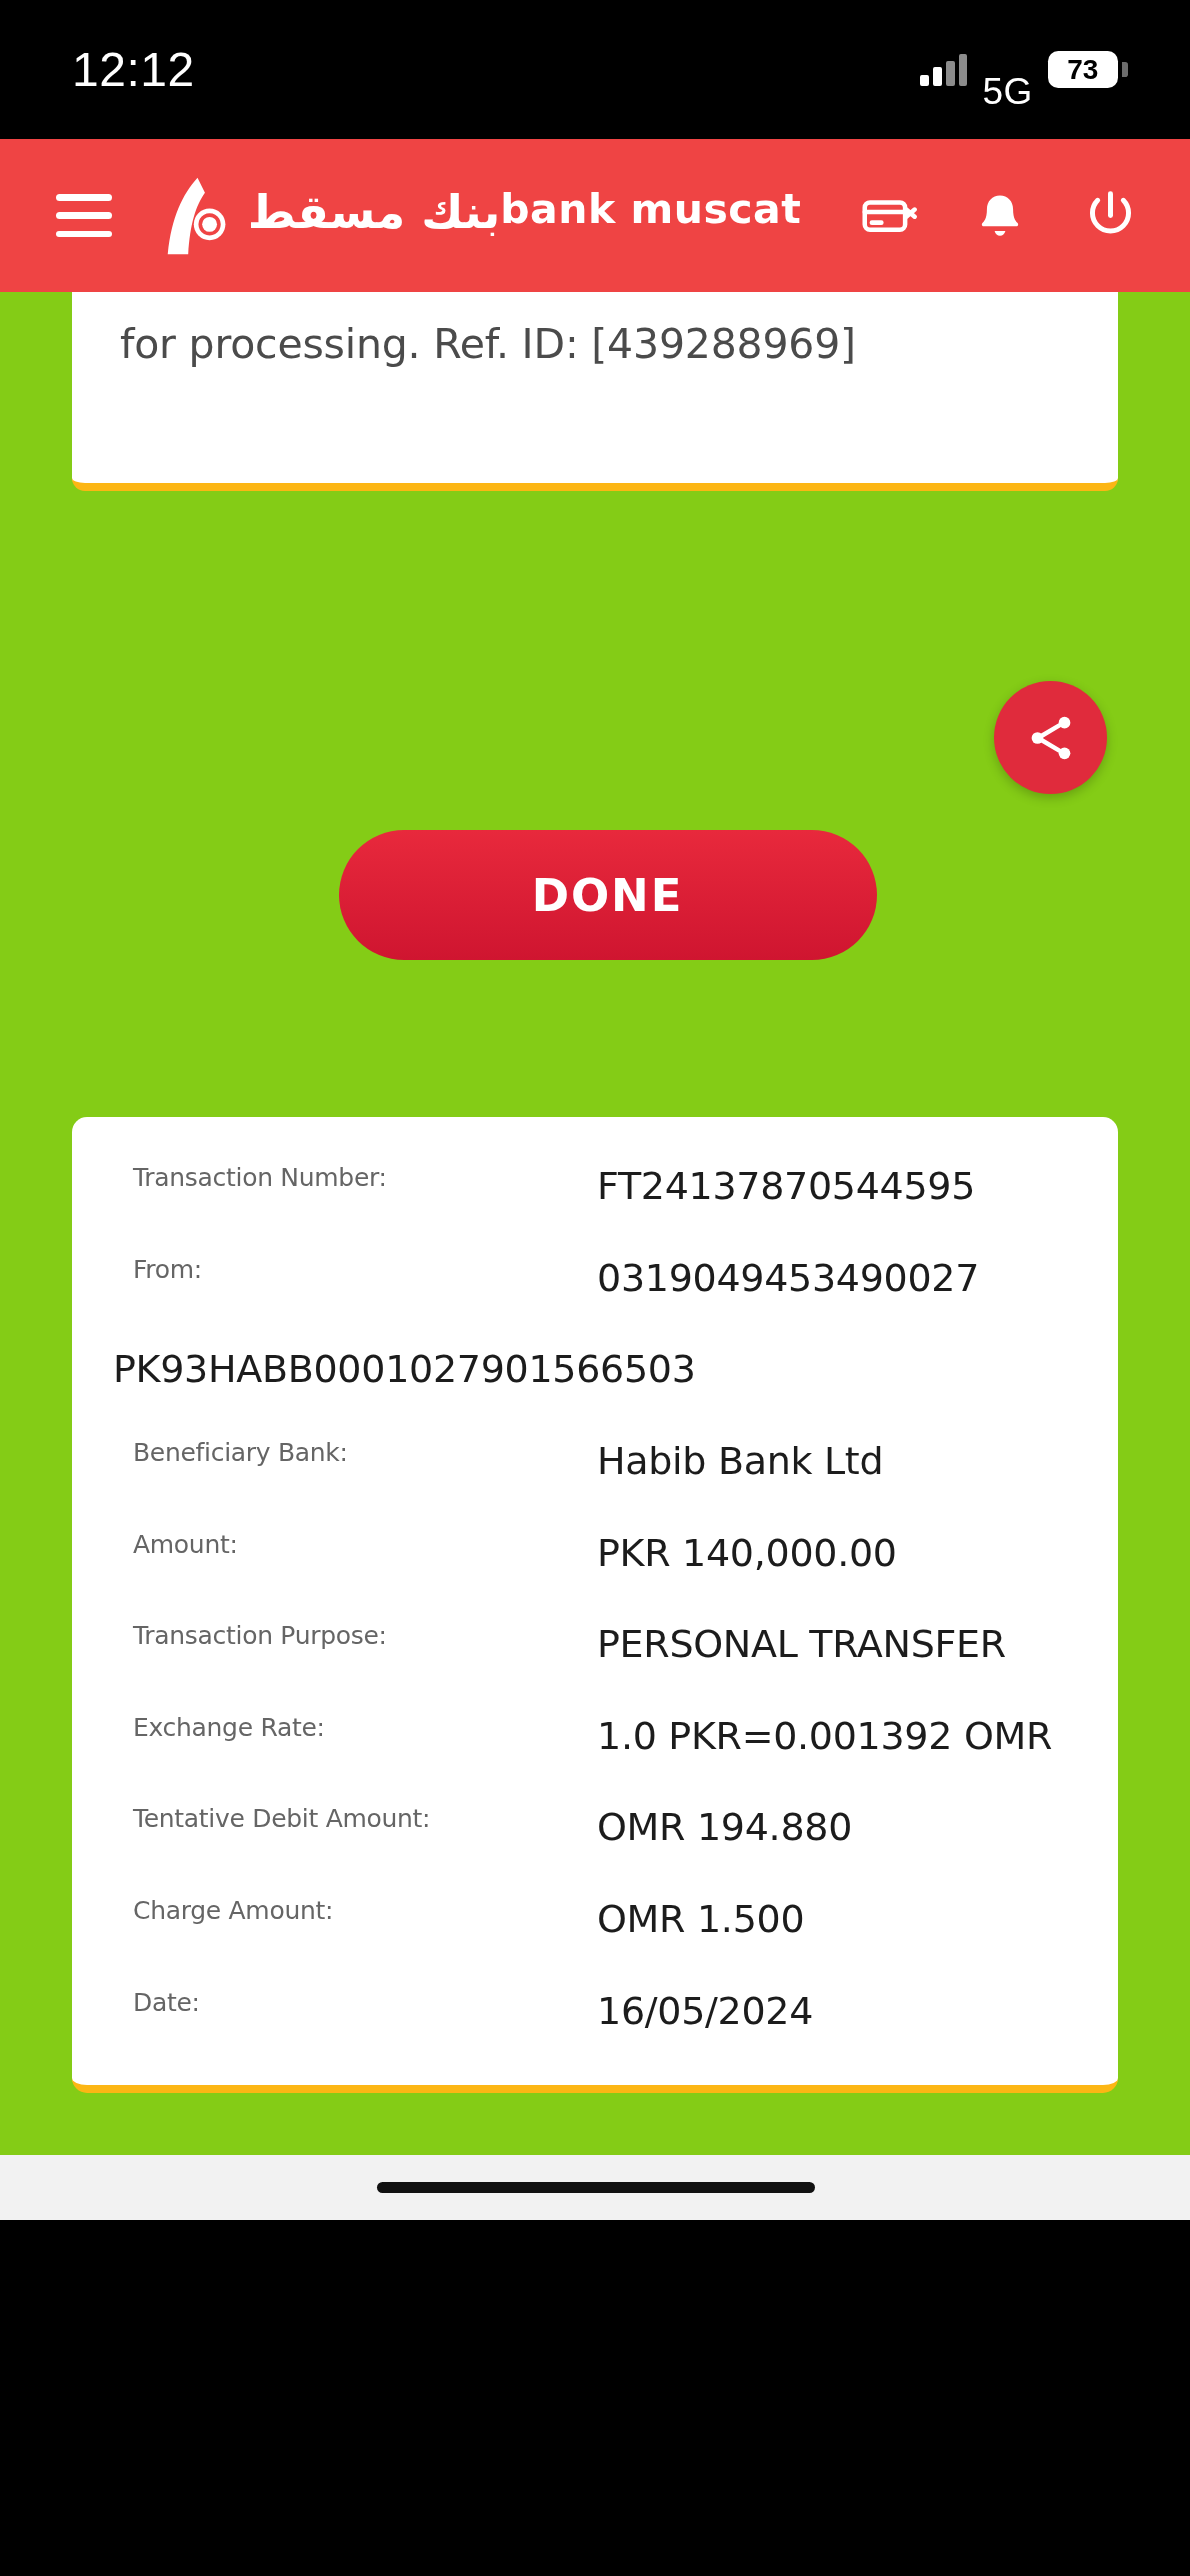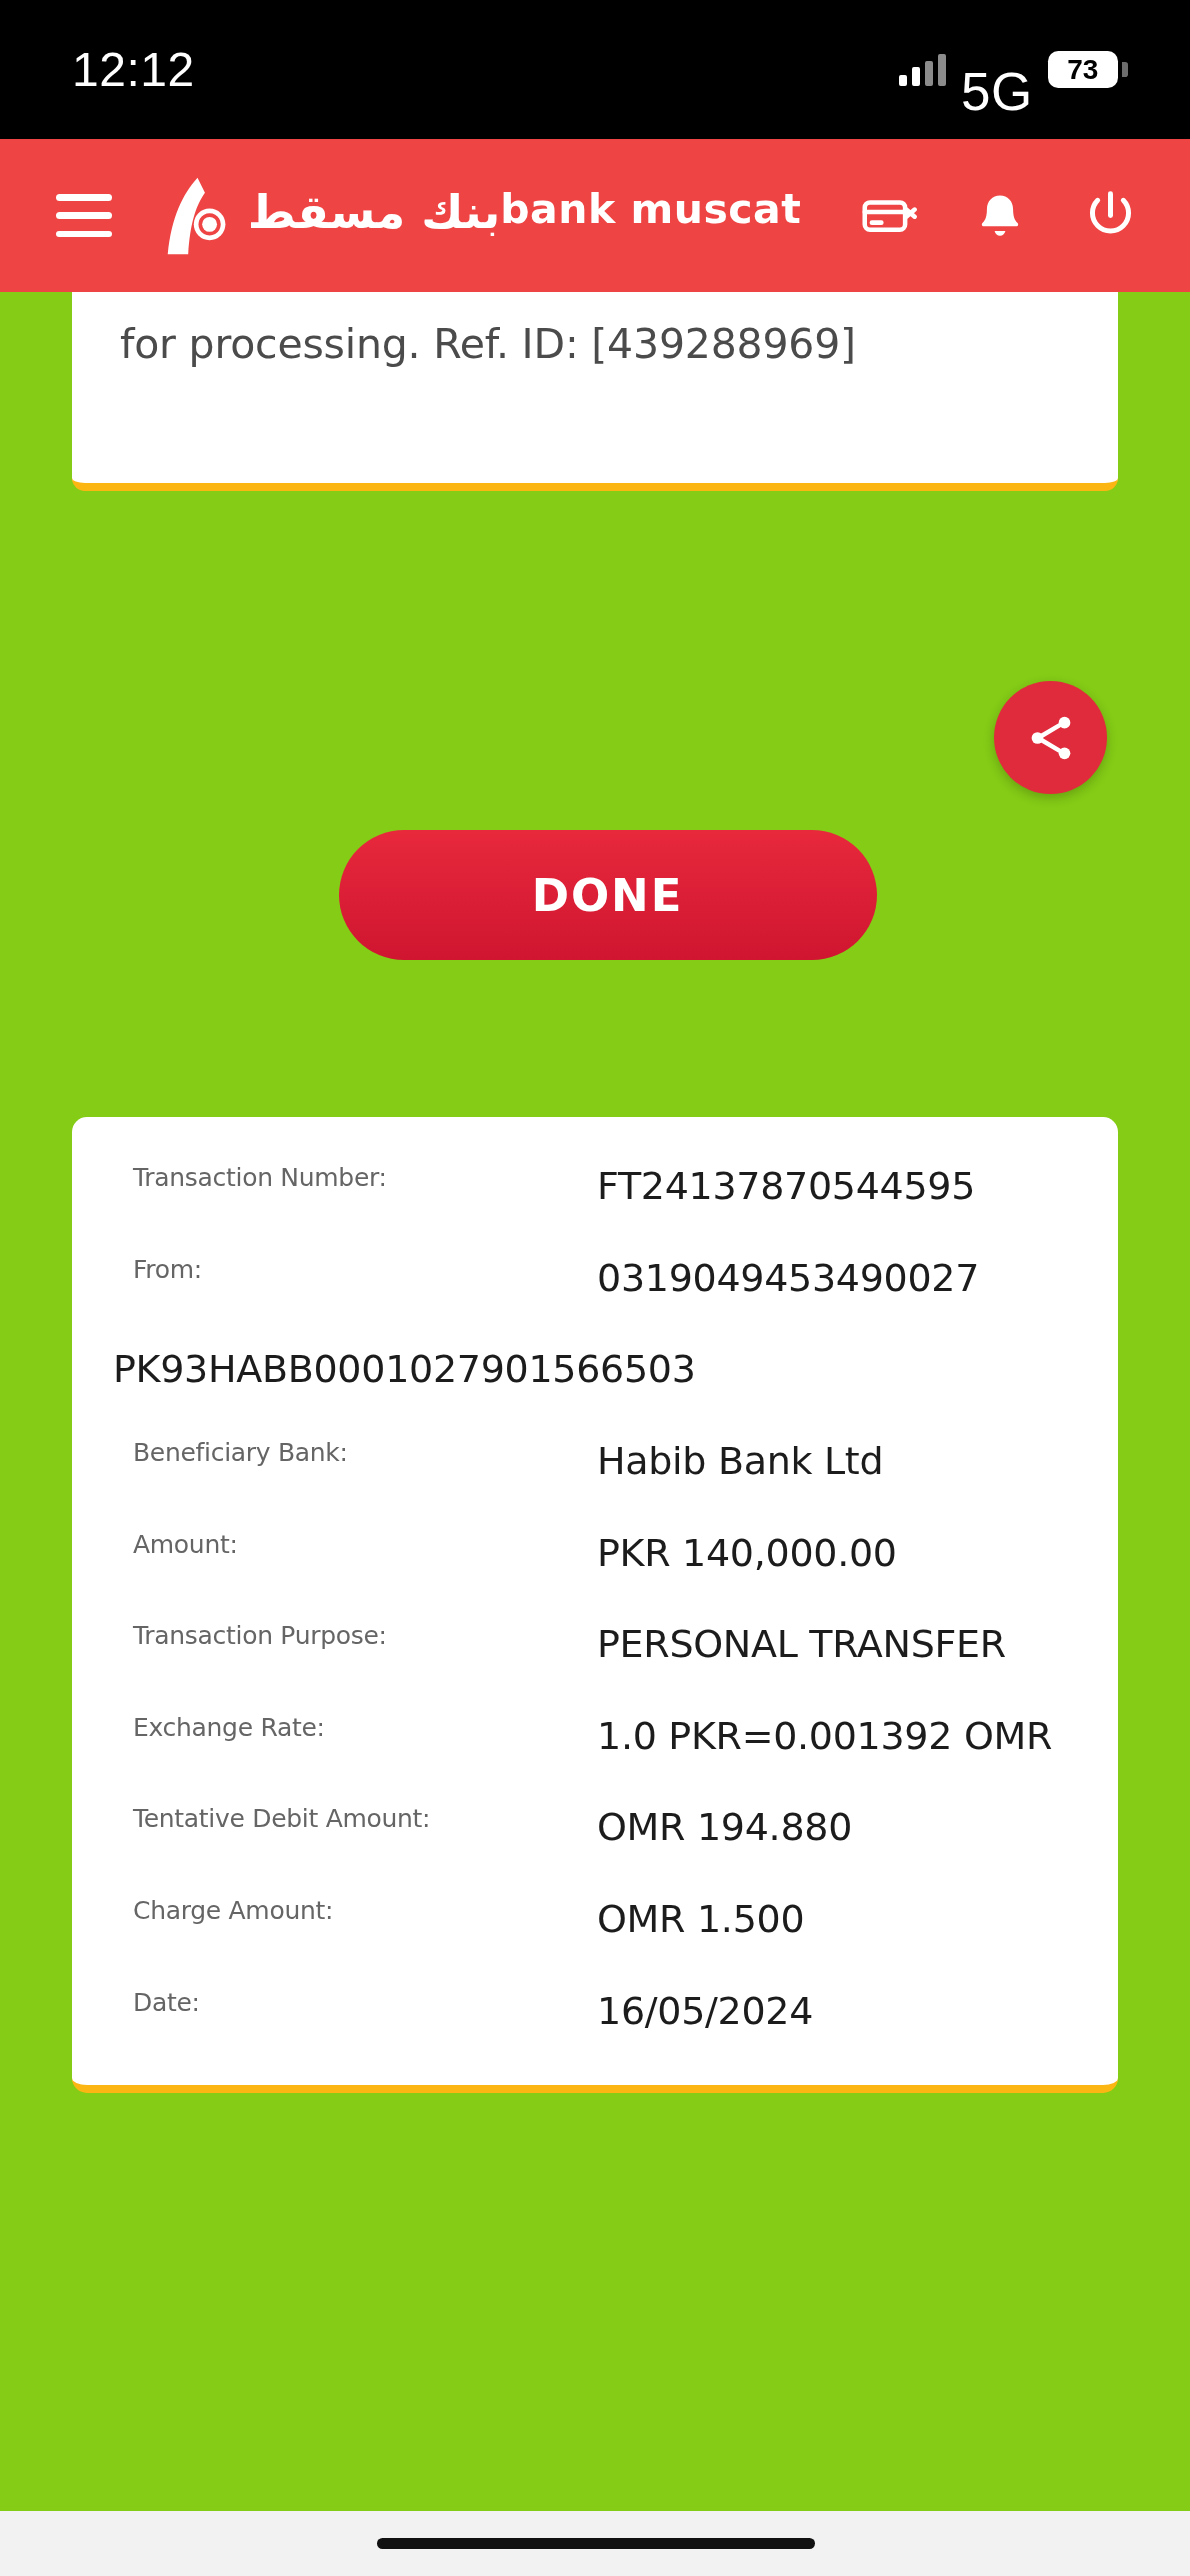--- a/index.html
+++ b/index.html
@@ -6,21 +6,21 @@
   html, body {
     width: 1191px;
     height: 2576px;
     background: #000;
     font-family: "DejaVu Sans", sans-serif;
     overflow: hidden;
   }
   .phone {
     position: relative;
     width: 1191px;
-    height: 2576px;
+    height: 2220px;
     background: #f2f2f2;
     display: flex;
     flex-direction: column;
   }
 
   
   .statusbar {
     height: 139px;
     background: #000;
     color: #fff;
@@ -51,21 +51,21 @@
     display: block;
     width: 8.3px;
     background: #fff;
     border-radius: 1.9px;
   }
   .signal i:nth-child(1) { height: 11px; }
   .signal i:nth-child(2) { height: 18.5px; }
   .signal i:nth-child(3) { height: 25px; background: #8c8c8c; }
   .signal i:nth-child(4) { height: 32px; background: #8c8c8c; }
   .net-label {
-    font-size: 53px;
+    font-size: 37px;
     font-family: "Liberation Sans", sans-serif;
     letter-spacing: 0.5px;
     margin-top: 44px;
   }
   .battery {
     display: flex;
     align-items: center;
     gap: 3.7px;
   }
   .battery-body {

